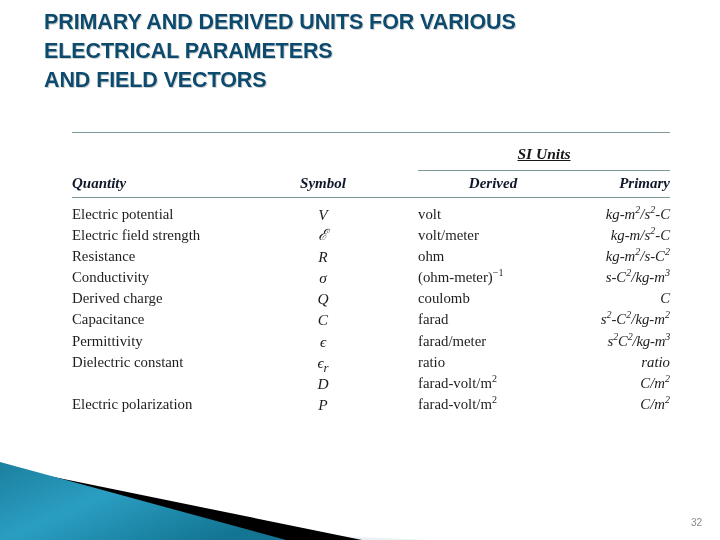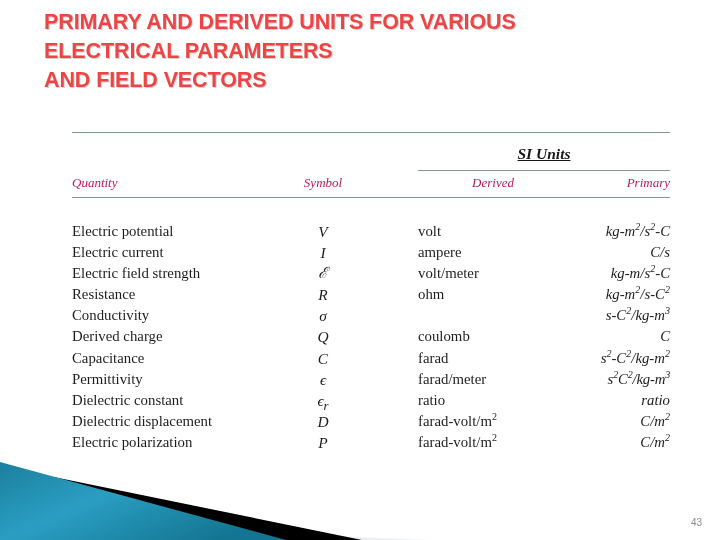--- a/index.html
+++ b/index.html
@@ -18,21 +18,21 @@
   
   #slide-title {
     position: absolute;
     left: 44px;
     top: 8px;
     width: 640px;
     font-family: "Liberation Sans", sans-serif;
     font-size: 21.5px;
     font-weight: bold;
     line-height: 29px;
-    color: #ef4444;
+    color: #0c4a6e;
     letter-spacing: -0.1px;
     text-shadow: 1px 1px 0 rgba(170,170,170,0.55);
     white-space: pre-line;
   }
 
   
   #units-table {
     position: absolute;
     left: 72px;
     top: 132px;
@@ -73,42 +73,42 @@
   }
   .hdr-row {
     position: absolute;
     left: 0;
     top: 42px;
     width: 100%;
     height: 22px;
   }
   .hdr-cell {
     position: absolute;
-    font-size: 13px;
+    font-size: 15px;
     font-style: italic;
-    font-weight: normal;
-    color: #be185d;
+    font-weight: bold;
+    color: #0f172a;
     white-space: nowrap;
   }
   .hdr-quantity { left: 0; }
   .hdr-symbol   { left: 206px; width: 90px; text-align: center; }
   .hdr-derived  { left: 346px; width: 150px; text-align: center; }
   .hdr-primary  { right: 0; text-align: right; }
 
   .rows {
     position: relative;
     margin-top: 6px;
   }
   .row {
     position: relative;
     height: 21.1px;
   }
   .cell {
     position: absolute;
-    top: 17px;
+    top: 0;
     font-size: 14.8px;
     line-height: 21.1px;
     white-space: nowrap;
     color: #1d1d1f;
   }
   .c-quantity { left: 0; }
   .c-symbol   { left: 206px; width: 90px; text-align: center; font-style: italic; font-size: 15.4px; }
   .c-derived  { left: 346px; text-align: right; }
   .c-primary  { right: 0; text-align: right; font-style: italic; }
 
@@ -170,40 +170,35 @@
   <div class="rule"></div>
 
   <div class="rows" id="table-rows">
       <div class="row">
         <div class="cell c-quantity">Electric potential</div>
         <div class="cell c-symbol">V</div>
         <div class="cell c-derived">volt</div>
         <div class="cell c-primary">kg-m<sup>2</sup>/s<sup>2</sup>-C</div>
       </div>
       <div class="row">
-        <div class="cell c-quantity">Electric current</div>
-        <div class="cell c-symbol">I</div>
-        <div class="cell c-derived">ampere</div>
-        <div class="cell c-primary">C/s</div>
-      </div>
-      <div class="row">
         <div class="cell c-quantity">Electric field strength</div>
         <div class="cell c-symbol sym-script">ℰ</div>
         <div class="cell c-derived">volt/meter</div>
         <div class="cell c-primary">kg-m/s<sup>2</sup>-C</div>
       </div>
       <div class="row">
         <div class="cell c-quantity">Resistance</div>
         <div class="cell c-symbol">R</div>
         <div class="cell c-derived">ohm</div>
         <div class="cell c-primary">kg-m<sup>2</sup>/s-C<sup>2</sup></div>
       </div>
       <div class="row">
         <div class="cell c-quantity">Conductivity</div>
         <div class="cell c-symbol">σ</div>
+        <div class="cell c-derived">(ohm-meter)<sup>−1</sup></div>
         <div class="cell c-primary">s-C<sup>2</sup>/kg-m<sup>3</sup></div>
       </div>
       <div class="row">
         <div class="cell c-quantity">Derived charge</div>
         <div class="cell c-symbol">Q</div>
         <div class="cell c-derived">coulomb</div>
         <div class="cell c-primary">C</div>
       </div>
       <div class="row">
         <div class="cell c-quantity">Capacitance</div>
@@ -217,21 +212,20 @@
         <div class="cell c-derived">farad/meter</div>
         <div class="cell c-primary perm-tight">s<sup>2</sup>C<sup>2</sup>/kg-m<sup>3</sup></div>
       </div>
       <div class="row">
         <div class="cell c-symbol">ϵ<sub>r</sub></div>
         <div class="cell c-quantity">Dielectric constant</div>
         <div class="cell c-derived">ratio</div>
         <div class="cell c-primary">ratio</div>
       </div>
       <div class="row">
-        <div class="cell c-quantity">Dielectric displacement</div>
         <div class="cell c-symbol">D</div>
         <div class="cell c-derived">farad-volt/m<sup>2</sup></div>
         <div class="cell c-primary">C/m<sup>2</sup></div>
       </div>
       <div class="row">
         <div class="cell c-quantity">Electric polarization</div>
         <div class="cell c-symbol">P</div>
         <div class="cell c-derived">farad-volt/m<sup>2</sup></div>
         <div class="cell c-primary">C/m<sup>2</sup></div>
       </div>
@@ -250,13 +244,13 @@
         <stop offset="0%" stop-color="#cfdfe7"></stop>
         <stop offset="100%" stop-color="#eef4f7"></stop>
       </linearGradient>
     </defs>
     <polygon points="0,72 430,90 0,90" fill="url(#paleGrad)"></polygon>
     <polygon points="0,16 362,90 0,90" fill="#000000"></polygon>
     <polygon points="0,12 286,90 0,90" fill="url(#tealGrad)"></polygon>
   </svg>
 </div>
 
-<div id="page-number">43</div>
+<div id="page-number">32</div>
 
 </body></html>

